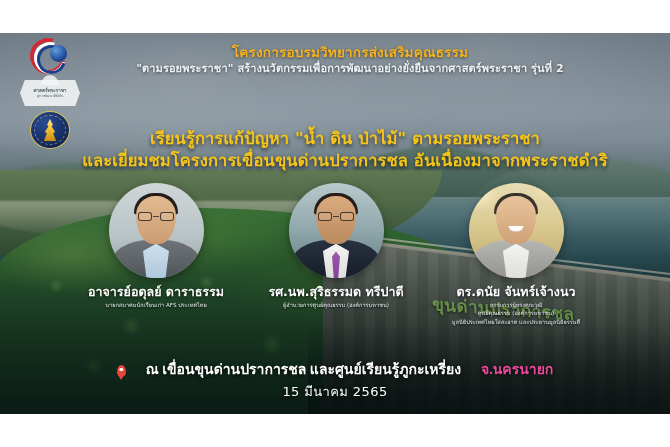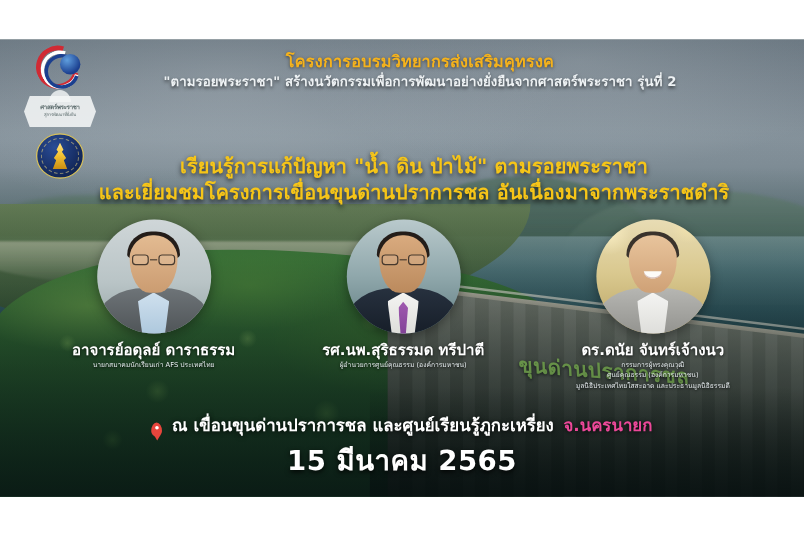--- a/index.html
+++ b/index.html
@@ -373,21 +373,21 @@
 
   
   .speakers {
     position: absolute;
     left: 0; right: 0;
     top: 150px;
     height: 170px;
     display: flex;
     justify-content: center;
     align-items: flex-start;
-    gap: 36px;
+    gap: 8px;
     z-index: 5;
     padding-left: 2px;
   }
   .speaker {
     width: 172px;
     display: flex;
     flex-direction: column;
     align-items: center;
   }
   .avatar {
@@ -517,24 +517,25 @@
   
   .footer {
     position: absolute;
     left: 0; right: 0;
     bottom: 12px;
     text-align: center;
     z-index: 5;
   }
   .loc-row {
     display: flex;
-    align-items: flex-end;
+    align-items: center;
     justify-content: center;
-    gap: 8px;
+    gap: 20px;
     line-height: 1.2;
+    font-family: Liberation Serif, serif;
   }
   .pin-icon {
     width: 9px; height: 12px;
     background: #e8453c;
     border-radius: 50% 50% 50% 50% / 60% 60% 40% 40%;
     position: relative;
     flex: none;
   }
   .pin-icon::after {
     content: "";
@@ -562,22 +563,22 @@
     white-space: nowrap;
   }
   .loc-prov {
     font-size: 14px;
     font-weight: bold;
     color: #ec4899;
     text-shadow: 0 1px 4px rgba(0,0,0,.85);
   }
   .date-text {
     margin-top: 2px;
-    font-size: 23px;
-    font-weight: bold;
+    font-size: 13px;
+    font-weight: normal;
     color: #ffffff;
     letter-spacing: .4px;
     text-shadow: 0 1px 4px rgba(0,0,0,.85);
   }
 </style>
 </head>
 <body>
 
 <div class="canvas">
 
@@ -624,21 +625,21 @@
       </div>
 
       <div class="logo-emblem">
         <span class="ring"></span>
         <span class="flame"></span>
       </div>
 
     </div>
 
     <div class="header">
-      <div class="eyebrow">โครงการอบรมวิทยากรส่งเสริมคุทรงค</div>
+      <div class="eyebrow">โครงการอบรมวิทยากรส่งเสริมคุณธรรม</div>
       <div class="tagline">"ตามรอยพระราชา" สร้างนวัตกรรมเพื่อการพัฒนาอย่างยั่งยืนจากศาสตร์พระราชา รุ่นที่ 2</div>
     </div>
 
     <div class="subtitle">
       <div class="sline">เรียนรู้การแก้ปัญหา "น้ำ ดิน ป่าไม้" ตามรอยพระราชา</div>
       <div class="sline">และเยี่ยมชมโครงการเขื่อนขุนด่านปราการชล อันเนื่องมาจากพระราชดำริ</div>
     </div>
 
     <div class="speakers">
 

